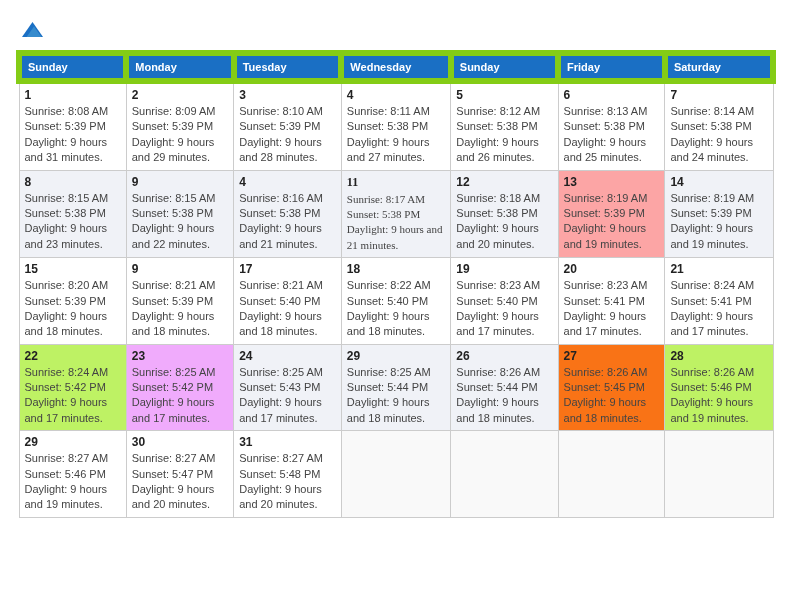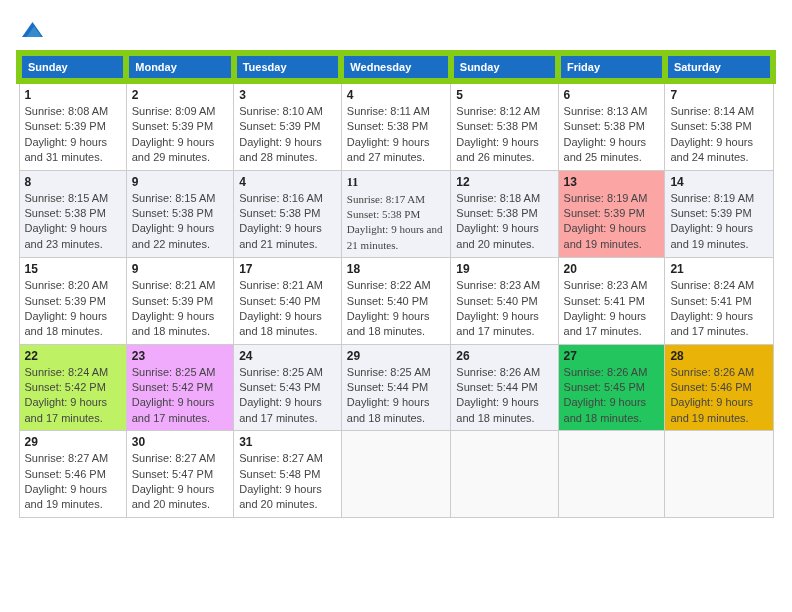--- a/index.html
+++ b/index.html
@@ -233,25 +233,25 @@
             <div class="day-detail">Sunrise: 8:25 AM<br>Sunset: 5:43 PM<br>Daylight: 9 hours and 17 minutes.</div>
           </td>
           <td style="background: rgb(240, 242, 247);">
             <span class="day-num">29</span>
             <div class="day-detail">Sunrise: 8:25 AM<br>Sunset: 5:44 PM<br>Daylight: 9 hours and 18 minutes.</div>
           </td>
           <td style="background: rgb(240, 242, 247);">
             <span class="day-num">26</span>
             <div class="day-detail">Sunrise: 8:26 AM<br>Sunset: 5:44 PM<br>Daylight: 9 hours and 18 minutes.</div>
           </td>
-          <td style="background: #22c55e; margin-top: 43px;">
+          <td style="background: #f97316; margin-top: 43px;">
             <span class="day-num">27</span>
             <div class="day-detail">Sunrise: 8:26 AM<br>Sunset: 5:45 PM<br>Daylight: 9 hours and 18 minutes.</div>
           </td>
-          <td style="background: #eab308;">
+          <td style="background: #bef264;">
             <span class="day-num">28</span>
             <div class="day-detail">Sunrise: 8:26 AM<br>Sunset: 5:46 PM<br>Daylight: 9 hours and 19 minutes.</div>
           </td>
         </tr>
         <tr>
           <td>
             <span class="day-num">29</span>
             <div class="day-detail">Sunrise: 8:27 AM<br>Sunset: 5:46 PM<br>Daylight: 9 hours and 19 minutes.</div>
           </td>
           <td>

